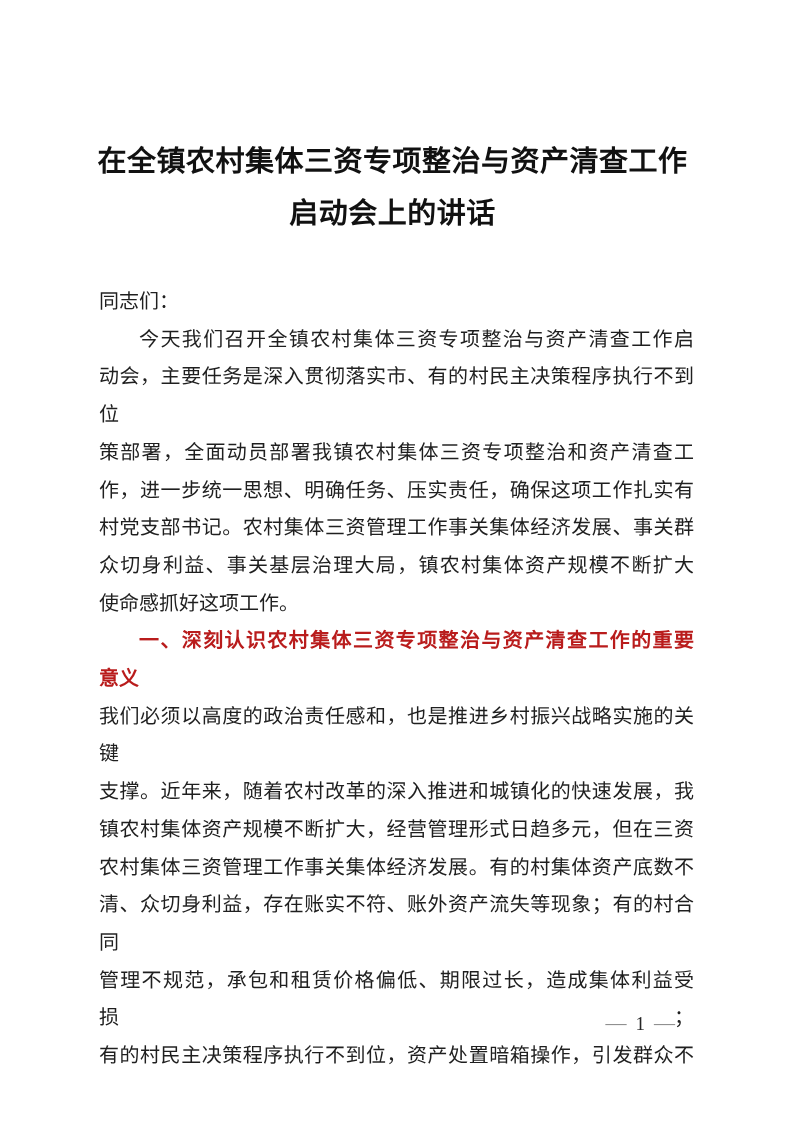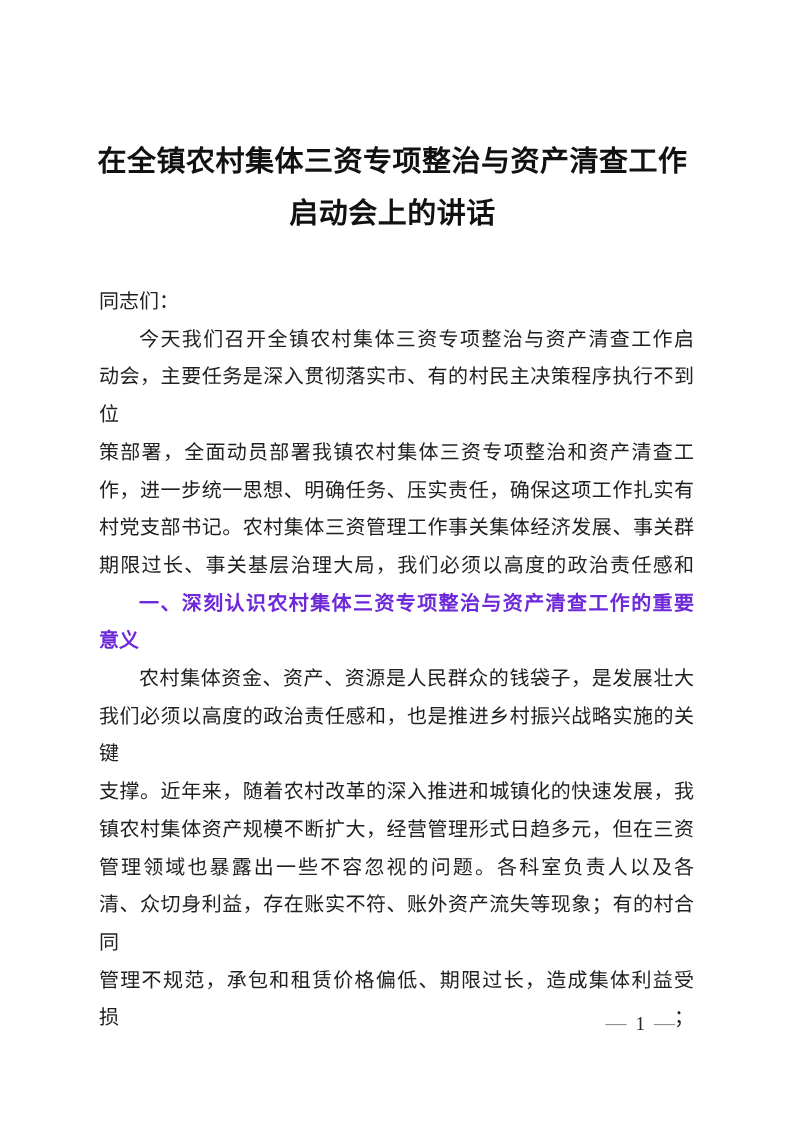--- a/index.html
+++ b/index.html
@@ -49,21 +49,21 @@
   }
   .line.loose-end {
     text-align-last: left;
   }
   .line.first {
     text-indent: 40px;
   }
   .block.heading .line {
     font-family: "Liberation Sans", "DejaVu Sans", sans-serif;
     font-weight: 700;
-    color: #6d28d9;
+    color: #b91c1c;
   }
   .page-footer {
     position: absolute;
     top: 1008px;
     right: 118px;
     font-size: 21px;
     line-height: 30px;
     white-space: nowrap;
     font-family: "Liberation Serif", "DejaVu Serif", serif;
   }
@@ -86,34 +86,35 @@
   <div class="doc-body">
       <div class="block salutation">
         <div class="line loose-end">同志们：</div>
       </div>
       <div class="block paragraph">
         <div class="line first">今天我们召开全镇农村集体三资专项整治与资产清查工作启</div>
         <div class="line">动会，主要任务是深入贯彻落实市、有的村民主决策程序执行不到位</div>
         <div class="line">策部署，全面动员部署我镇农村集体三资专项整治和资产清查工</div>
         <div class="line">作，进一步统一思想、明确任务、压实责任，确保这项工作扎实有</div>
         <div class="line">村党支部书记。农村集体三资管理工作事关集体经济发展、事关群</div>
-        <div class="line">期限过长、事关基层治理大局，我们必须以高度的政治责任感和</div>
+        <div class="line">众切身利益、事关基层治理大局，镇农村集体资产规模不断扩大</div>
+        <div class="line loose-end">使命感抓好这项工作。</div>
       </div>
       <div class="block heading">
         <div class="line first">一、深刻认识农村集体三资专项整治与资产清查工作的重要</div>
         <div class="line loose-end">意义</div>
       </div>
       <div class="block paragraph">
-        <div class="line first">农村集体资金、资产、资源是人民群众的钱袋子，是发展壮大</div>
         <div class="line">我们必须以高度的政治责任感和，也是推进乡村振兴战略实施的关键</div>
         <div class="line">支撑。近年来，随着农村改革的深入推进和城镇化的快速发展，我</div>
         <div class="line">镇农村集体资产规模不断扩大，经营管理形式日趋多元，但在三资</div>
-        <div class="line">管理领域也暴露出一些不容忽视的问题。各科室负责人以及各</div>
+        <div class="line">农村集体三资管理工作事关集体经济发展。有的村集体资产底数不</div>
         <div class="line">清、众切身利益，存在账实不符、账外资产流失等现象；有的村合同</div>
         <div class="line">管理不规范，承包和租赁价格偏低、期限过长，造成集体利益受损；</div>
+        <div class="line">有的村民主决策程序执行不到位，资产处置暗箱操作，引发群众不</div>
       </div>
     </div>
 
   <div class="page-footer">
     <span class="dash">—</span><span class="num">1</span><span class="dash">—</span>
   </div>
 
 </div>
 
 </body></html>

